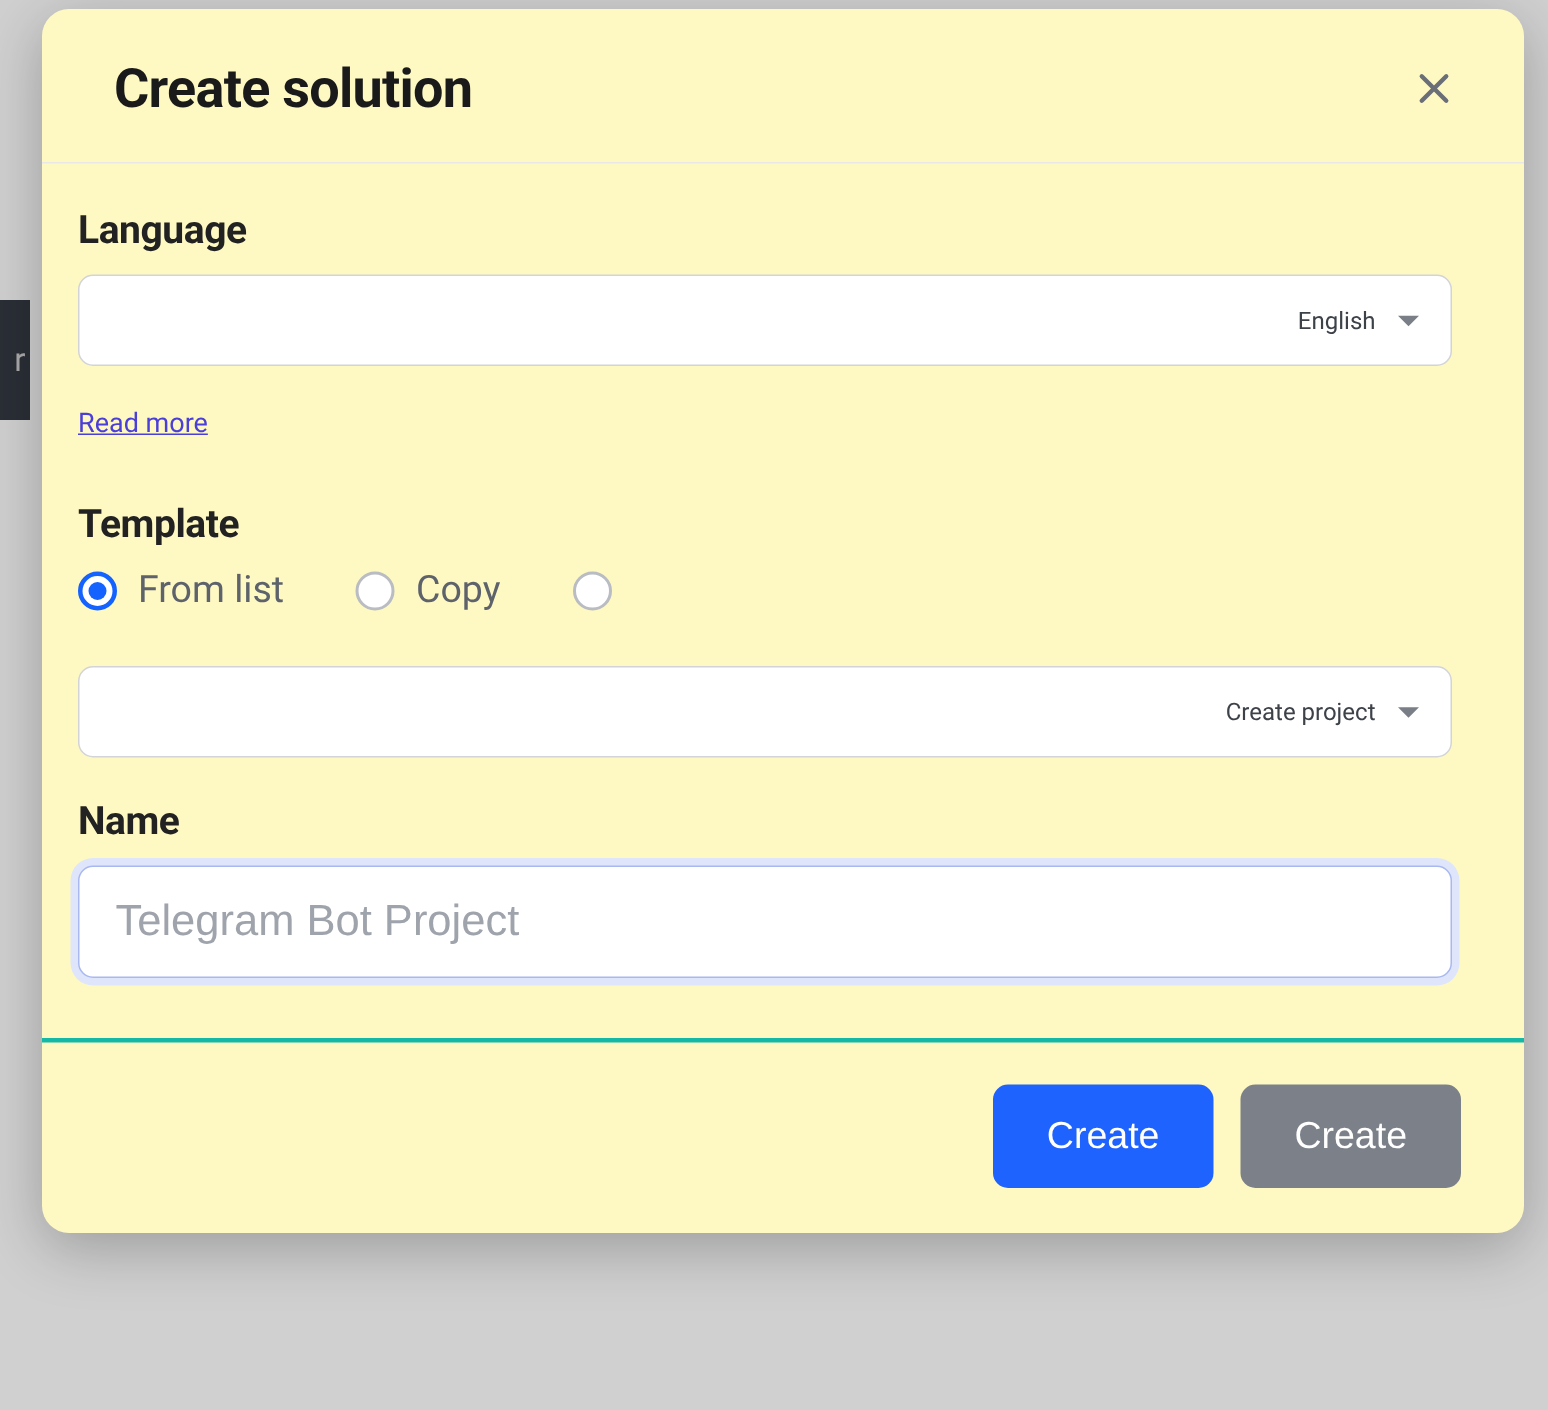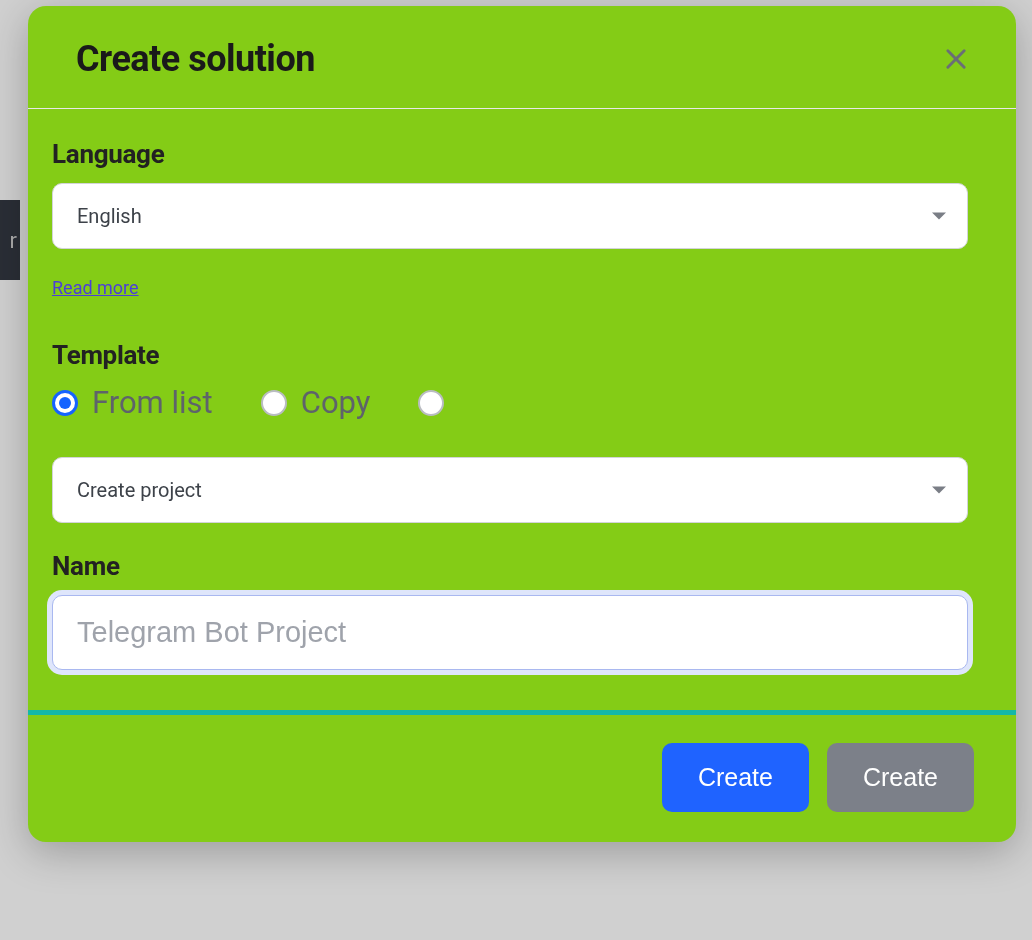--- a/index.html
+++ b/index.html
@@ -30,21 +30,21 @@
       align-items: center;
       padding-right: 3px;
       justify-content: flex-end;
     }
 
     .modal {
       position: absolute;
       top: 6px;
       left: 28px;
       right: 16px;
-      background: #84cc16;
+      background: #fef9c3;
       border-radius: 18px;
       box-shadow: 0 10px 40px rgba(0,0,0,0.25);
       overflow: hidden;
     }
 
     .modal-header {
       display: flex;
       justify-content: space-between;
       align-items: center;
       padding: 32px 40px 28px 48px;
@@ -92,26 +92,26 @@
       position: relative;
       width: 100%;
     }
 
     .select-box {
       width: 100%;
       border: 1px solid #d2d4d8;
       border-radius: 10px;
       background: #fff;
       padding: 20px 50px 20px 24px;
-      font-size: 20px;
+      font-size: 16px;
       color: #3d4249;
       cursor: pointer;
       display: flex;
       align-items: center;
-      justify-content: flex-start;
+      justify-content: flex-end;
     }
 
     .caret {
       position: absolute;
       right: 22px;
       top: 50%;
       transform: translateY(-50%);
       width: 0;
       height: 0;
       border-left: 7px solid transparent;
@@ -168,21 +168,21 @@
       top: 50%;
       left: 50%;
       transform: translate(-50%, -50%);
       width: 12px;
       height: 12px;
       border-radius: 50%;
       background: #1463ff;
     }
 
     .radio-label {
-      font-size: 31px;
+      font-size: 25px;
       color: #5e636b;
     }
 
     .name-section {
       margin-top: 28px;
     }
 
     .text-input {
       width: 100%;
       border: 1.5px solid #a9b8f0;
@@ -193,21 +193,21 @@
       color: #3d4249;
       outline: none;
       box-shadow: 0 0 0 5px #dfe6fb;
     }
 
     .text-input::placeholder {
       color: #9fa3ab;
     }
 
     .modal-footer {
-      border-top: 5px solid #14b8a6;
+      border-top: 3px solid #14b8a6;
       padding: 28px 42px 30px;
       display: flex;
       justify-content: flex-end;
       gap: 18px;
     }
 
     .btn {
       border: none;
       border-radius: 10px;
       padding: 20px 36px;

